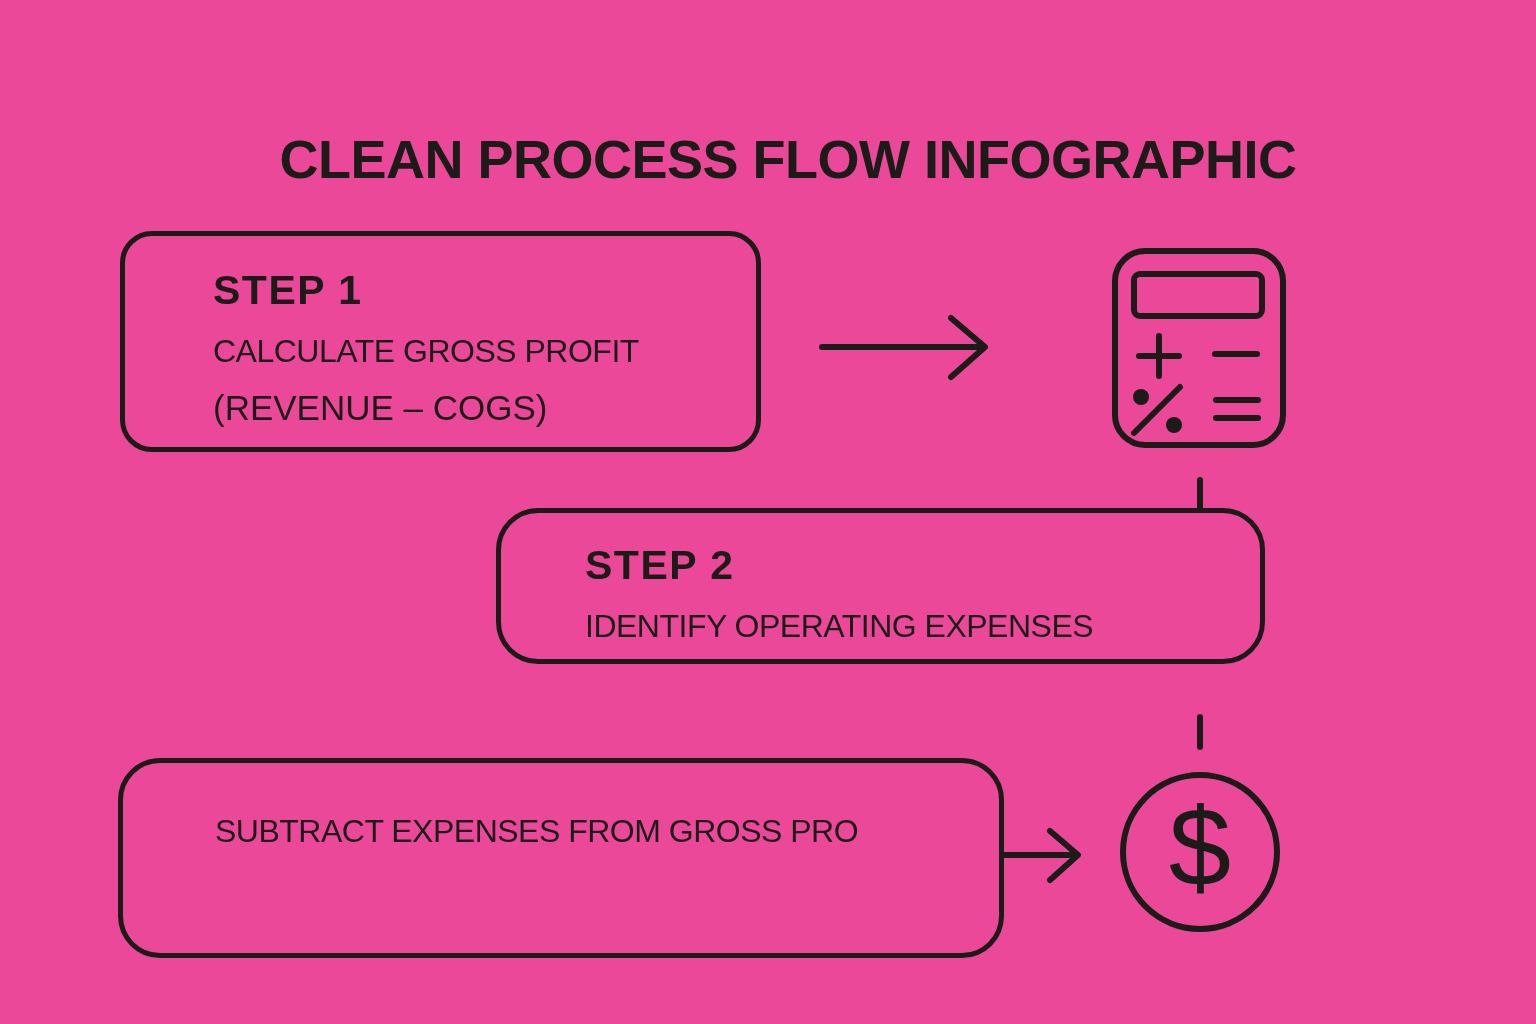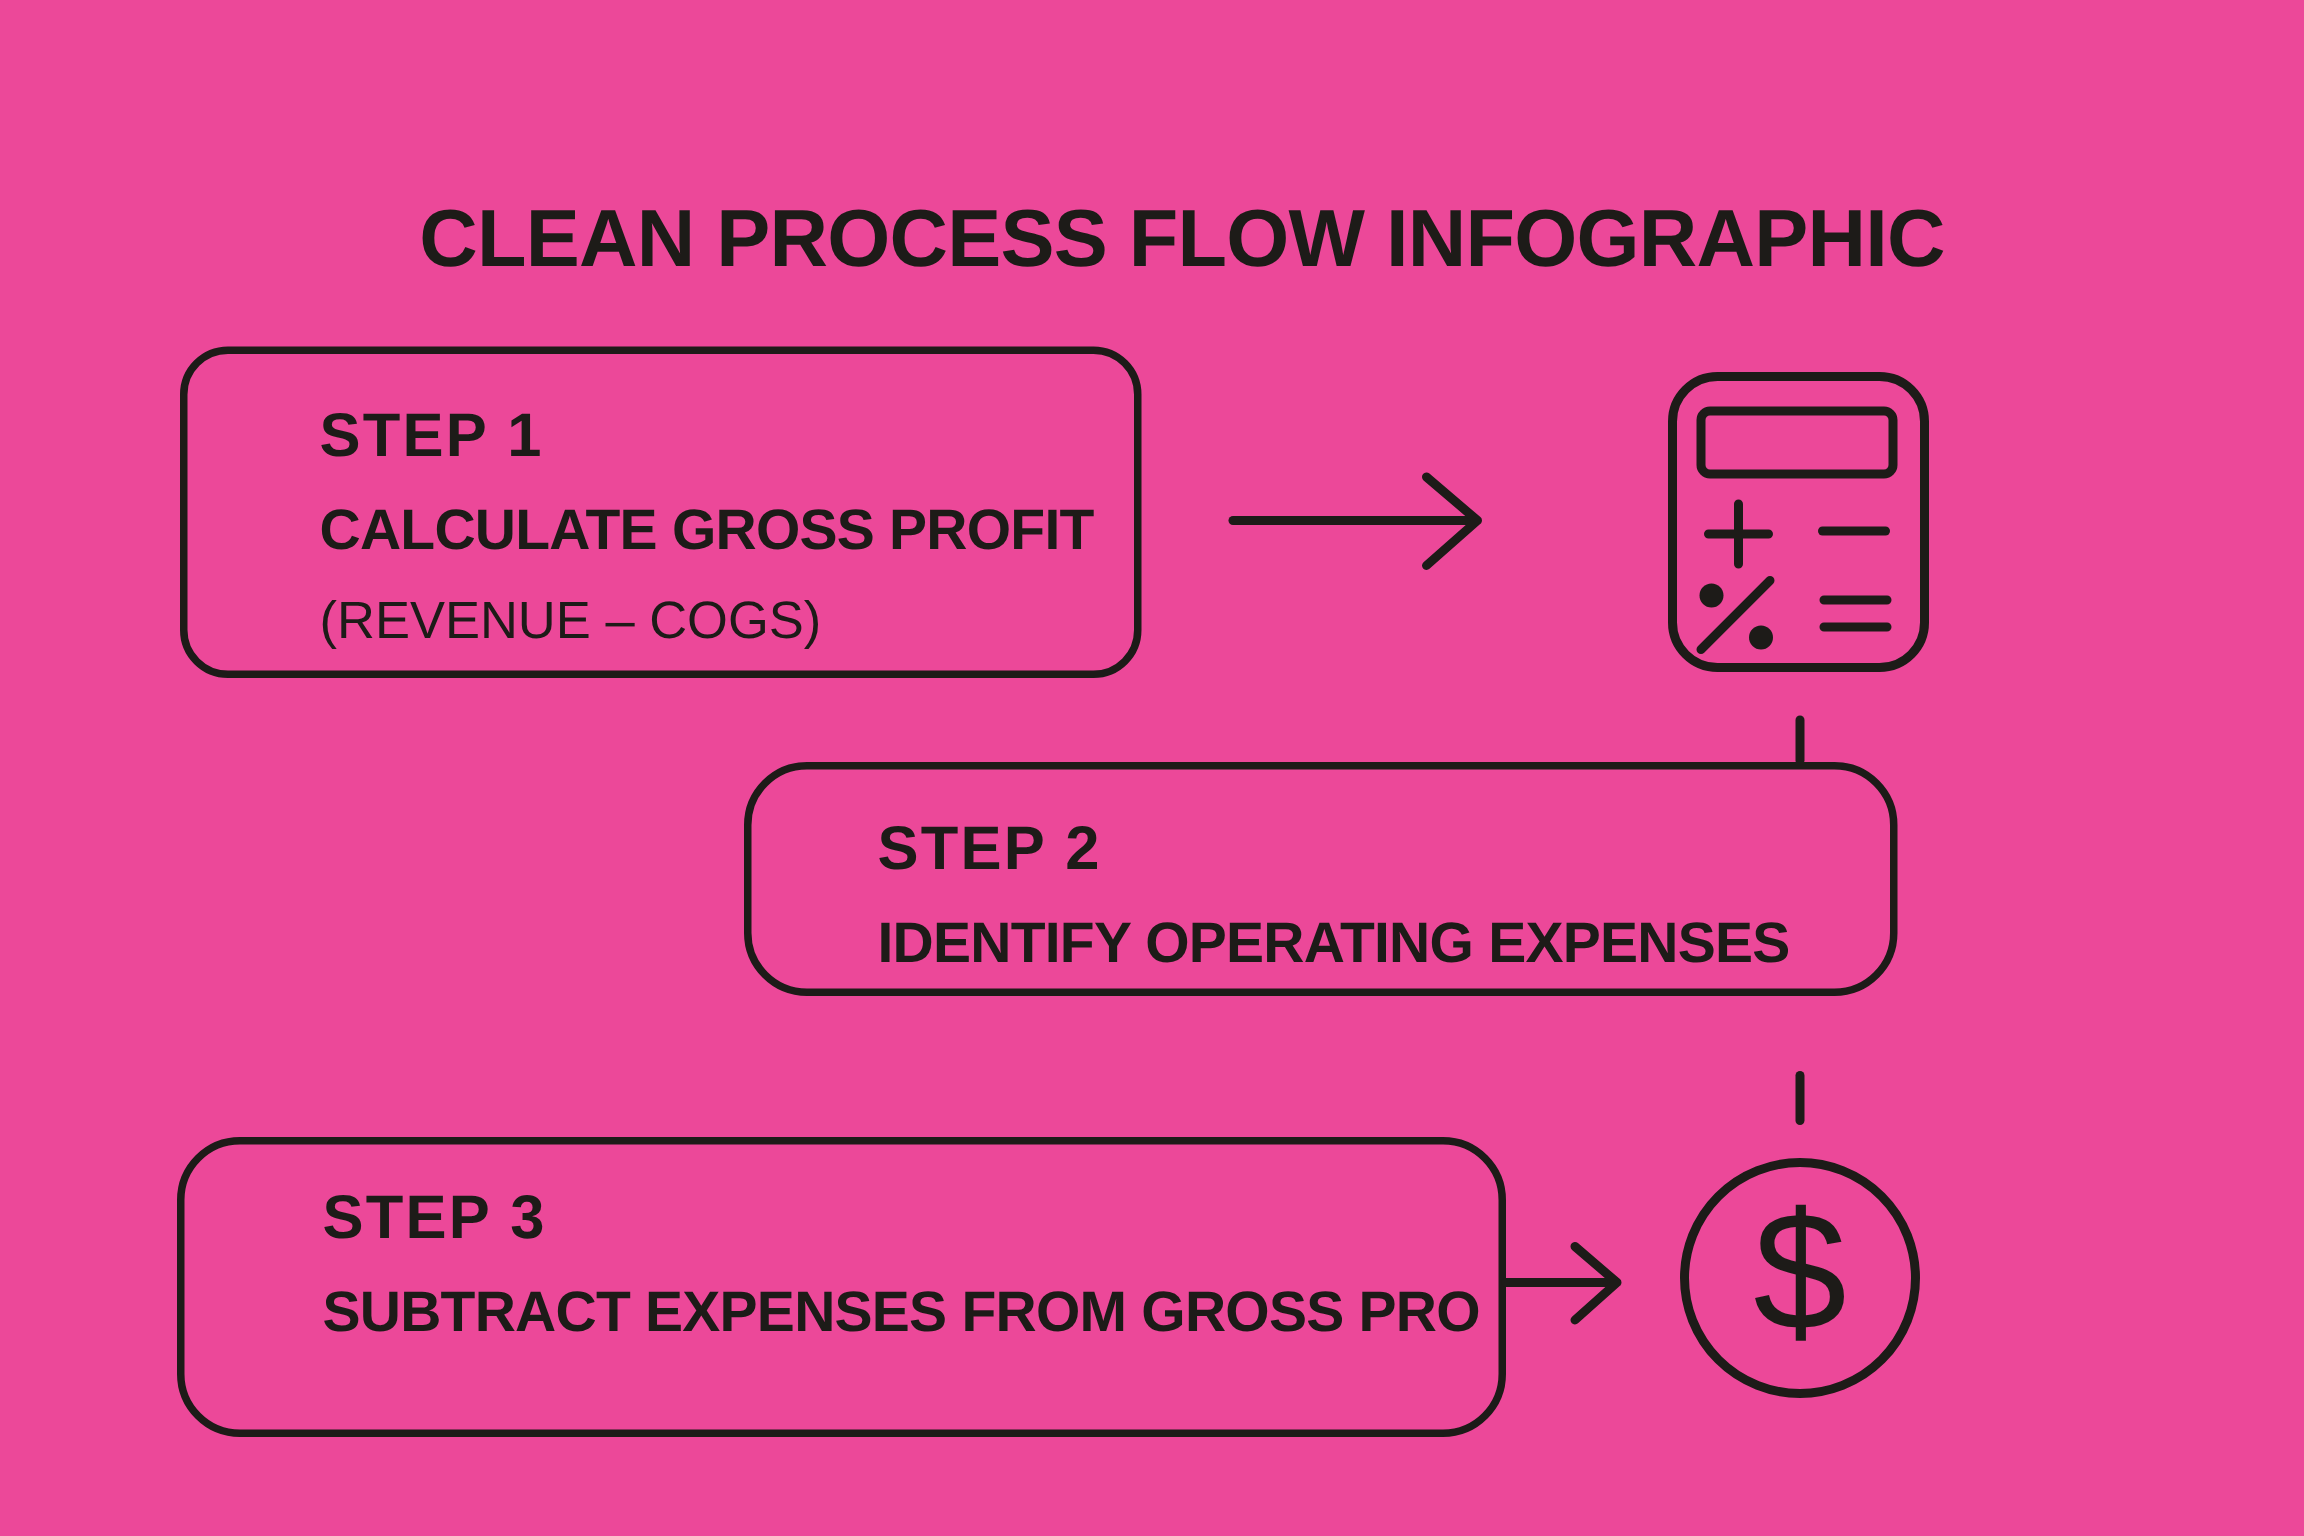--- a/index.html
+++ b/index.html
@@ -35,22 +35,22 @@
   #step2-box { left: 496px; top: 508px; width: 769px; height: 156px; padding: 32px 0 0 84px; }
   #step3-box { left: 118px; top: 758px; width: 886px; height: 200px; padding: 28px 0 0 92px; }
   .step-label {
     font-size: 41px;
     font-weight: 700;
     letter-spacing: 1.5px;
     line-height: 1;
     white-space: nowrap;
   }
   .step-main {
-    font-size: 38px;
-    font-weight: 700;
+    font-size: 32px;
+    font-weight: 400;
     letter-spacing: -0.5px;
     margin-top: 24px;
     line-height: 1;
     white-space: nowrap;
   }
   .step-sub {
     font-size: 35px;
     font-weight: 400;
     letter-spacing: 0;
     margin-top: 23px;
@@ -129,21 +129,20 @@
   <div class="connector" id="connector1"></div>
 
   <div class="step-box" id="step2-box">
     <div class="step-label">STEP 2</div>
     <div class="step-main">IDENTIFY OPERATING EXPENSES</div>
   </div>
 
   <div class="connector" id="connector2"></div>
 
   <div class="step-box" id="step3-box">
-    <div class="step-label">STEP 3</div>
     <div class="step-main">SUBTRACT EXPENSES FROM GROSS PRO</div>
   </div>
 
   <svg class="icon-svg" id="arrow2" width="92" height="66" viewBox="0 0 92 66">
     <path class="stroke" d="M6 31 H78"></path>
     <path class="stroke" d="M52 7 L80 31 L52 56"></path>
   </svg>
 
   <div class="dollar-circle">
     <span class="dollar-sign">$</span>

